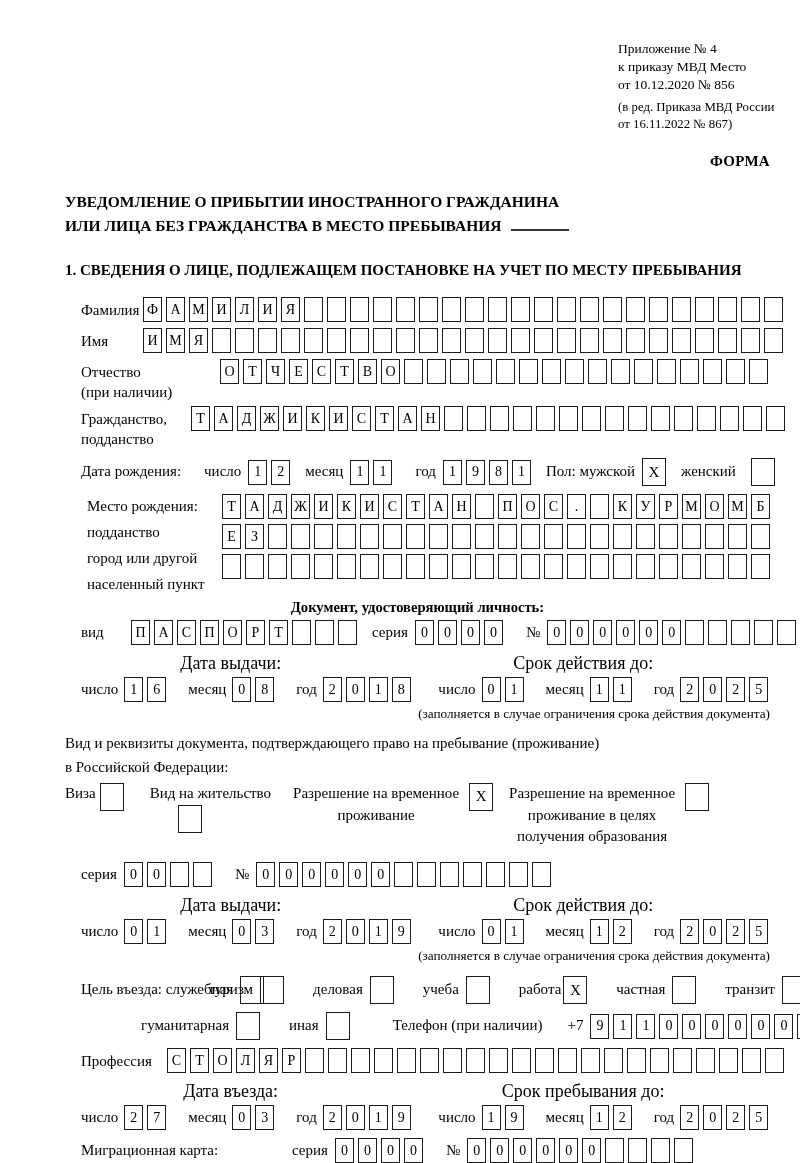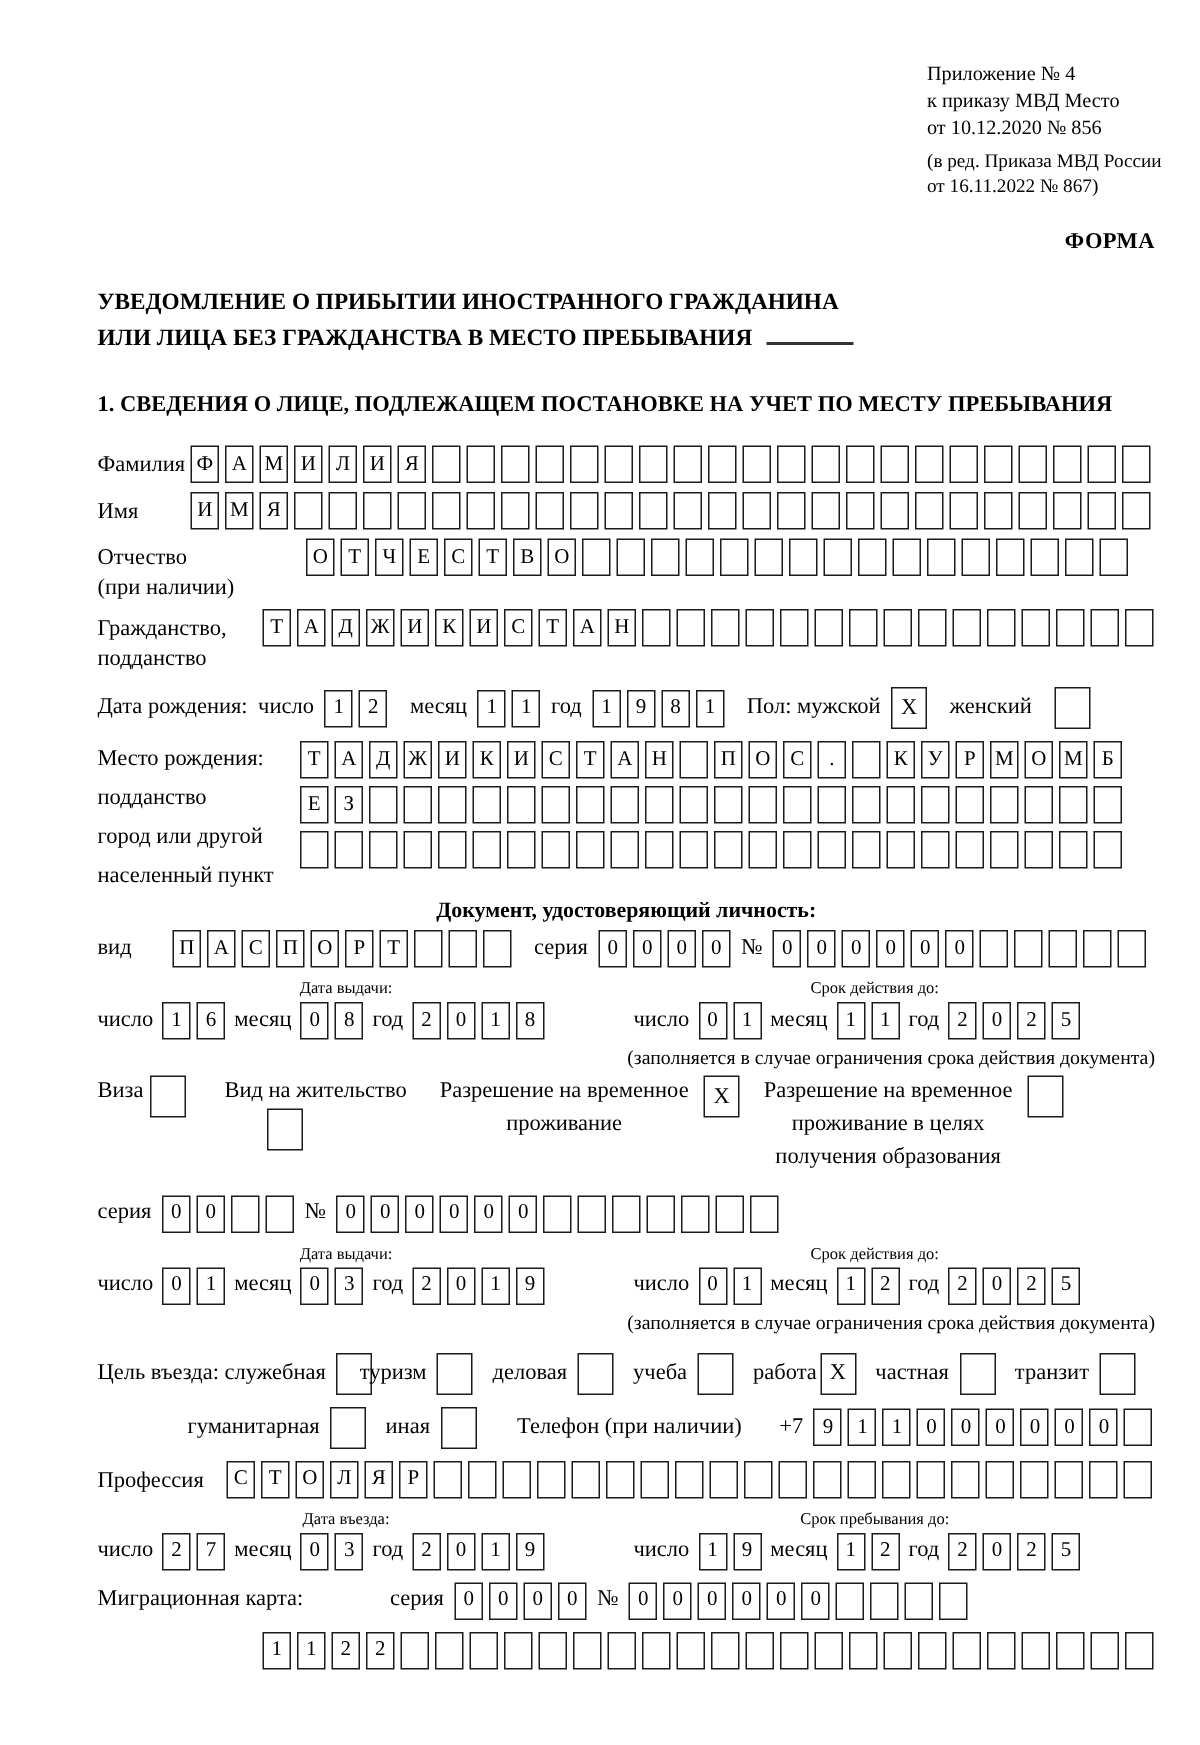--- a/index.html
+++ b/index.html
@@ -18,21 +18,21 @@
   .appendix { margin-left:553px; font-size:13.5px; line-height:1.35; }
   .appendix .ap-line { white-space:nowrap; }
   .appendix .small { font-size:12.8px; }
   .appendix .gap { height:4px; }
   .forma { text-align:right; font-weight:bold; font-size:15px; margin-top:20px; letter-spacing:0.3px; }
   .title { font-weight:bold; font-size:15.5px; line-height:1.55; margin-top:20px; }
   .blank-line { display:inline-block; width:58px; border-bottom:2px solid #333; height:13px; margin-left:10px; }
   .sec1 { font-weight:bold; font-size:15px; margin-top:24px; white-space:nowrap; }
 
   .frow { display:flex; align-items:flex-start; margin-top:6px; }
-  .lbl { font-size:15px; line-height:1.3; flex:0 0 auto; }
+  .lbl { font-size:15px; line-height:1.3; flex:0 0 auto;margin-left:16px; }
   .lbl.pt { padding-top:4px; }
   .lblcol { font-size:15px; line-height:1.72; flex:0 0 auto; }
 
   .cells { display:flex; gap:4px; flex:0 0 auto; }
   .cell {
     box-sizing:border-box; flex:0 0 auto;
     width:19px; height:25px;
     border:1.6px solid #1b1b1b;
     display:inline-flex; align-items:center; justify-content:center;
     font-size:14px; line-height:1;
@@ -49,21 +49,21 @@
   .w-vid { width:43px; }
   .w-migr { width:188px; }
 
   .inline-row { display:flex; align-items:center; font-size:15px; margin-top:9px; }
   .inline-row > * { margin-right:7px; }
   .inline-row .ml { margin-left:8px; }
 
   .center-head { text-align:center; font-weight:bold; font-size:14.6px; margin-top:8px; }
 
   .dates-block { margin-top:8px; }
-  .dates-head { display:flex; font-size:11px; }
+  .dates-head { display:flex; font-size:18px; }
   .dh-left { width:47%; text-align:center; }
   .dh-right { width:53%; text-align:center; }
   .dates-vals { display:flex; align-items:center; margin-top:3px; font-size:15px; }
   .dv-left { width:47%; display:flex; align-items:center; }
   .dv-right { width:53%; display:flex; align-items:center; padding-left:26px; box-sizing:border-box; }
   .dv-left > *, .dv-right > * { margin-right:6px; }
   .dates-note { text-align:right; font-size:13.2px; margin-top:4px; }
 
   .para { font-size:15px; margin-top:10px; line-height:1.55; }
 
@@ -263,21 +263,21 @@
     <span class="lbl ml" data-name="sex-male-label">Пол: мужской</span>
     <span class="cells cb" data-name="sex-male-checkbox">
         <span class="cell" data-name="form-cell">X</span>
       </span>
     <span class="lbl ml" data-name="sex-female-label">женский</span>
     <span class="cells cb ml" data-name="sex-female-checkbox">
         <span class="cell" data-name="form-cell"></span>
       </span>
   </div>
 
-  <div class="frow" style="margin-top:8px;" data-name="birthplace-block">
+  <div class="frow" style="margin-top:8px;justify-content:flex-end;" data-name="birthplace-block">
     <span class="lblcol w-birth" data-name="birthplace-label">
       <span data-name="birthplace-label-line1">Место рождения:</span><br>
       <span data-name="birthplace-label-line2">подданство</span><br>
       <span data-name="birthplace-label-line3">город или другой</span><br>
       <span data-name="birthplace-label-line4">населенный пункт</span>
     </span>
     <span class="stack" data-name="birthplace-cells-stack">
       <span class="cells" data-name="birthplace-cells-row1">
           <span class="cell" data-name="form-cell">Т</span>
           <span class="cell" data-name="form-cell">А</span>
@@ -439,20 +439,24 @@
             <span class="cell" data-name="form-cell">2</span>
             <span class="cell" data-name="form-cell">0</span>
             <span class="cell" data-name="form-cell">2</span>
             <span class="cell" data-name="form-cell">5</span>
           </span>
       </span>
     </div>
     <div class="dates-note" data-name="doc-valid-note">(заполняется в случае ограничения срока действия документа)</div>
   </div>
 
+  <div class="para" data-name="residence-doc-paragraph">
+    <div data-name="residence-doc-line1">Вид и реквизиты документа, подтверждающего право на пребывание (проживание)</div>
+    <div data-name="residence-doc-line2">в Российской Федерации:</div>
+  </div>
 
   <div class="visa-row" data-name="residence-doc-type-row">
     <span class="visa-item" data-name="visa-item">
       <span class="txt" data-name="visa-label">Виза</span>
       <span class="cells cb" style="margin-left:4px;" data-name="visa-checkbox">
           <span class="cell" data-name="form-cell"></span>
         </span>
     </span>
     <span class="visa-item" style="margin-left:26px;flex-direction:column;" data-name="residence-permit-item">
       <span class="txt" data-name="residence-permit-label">Вид на жительство</span>

